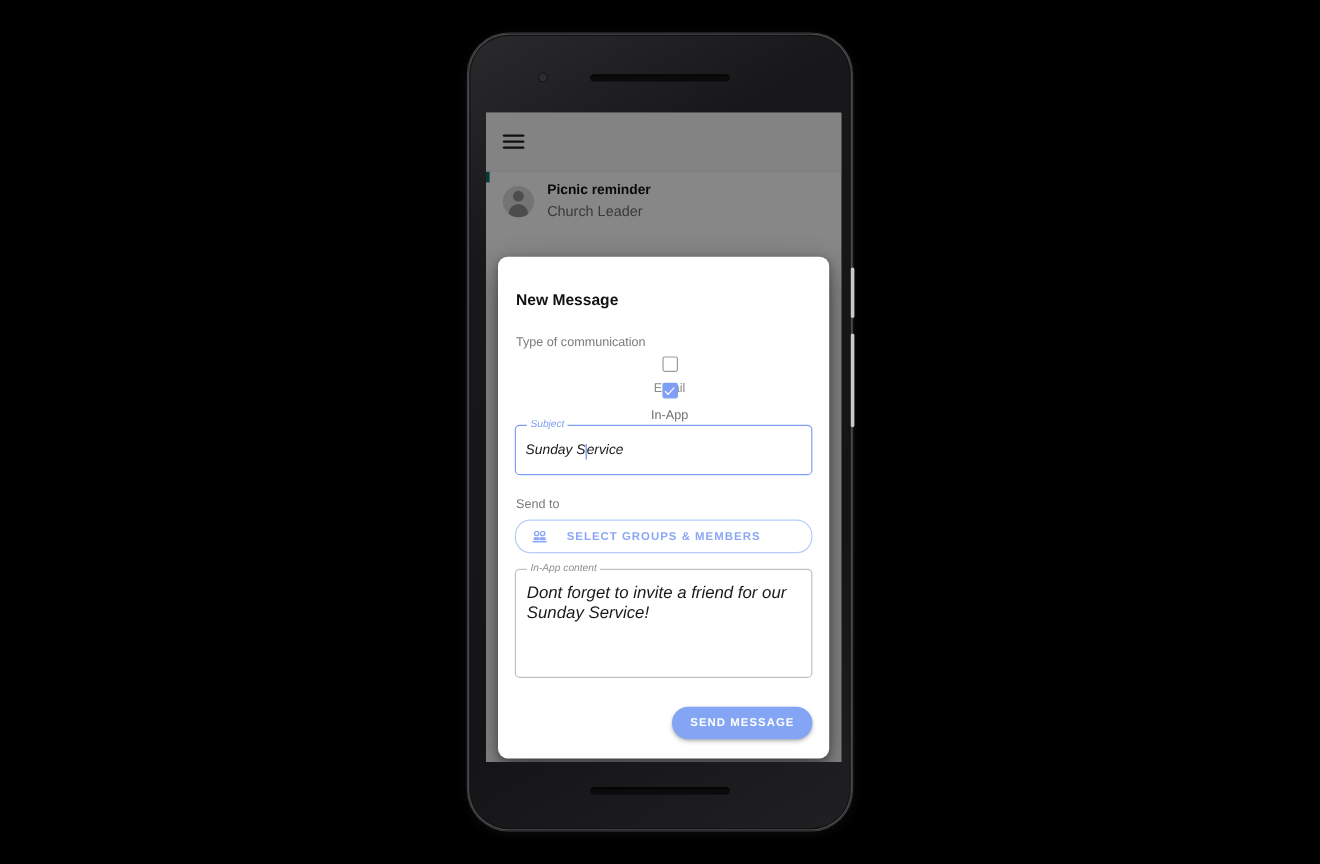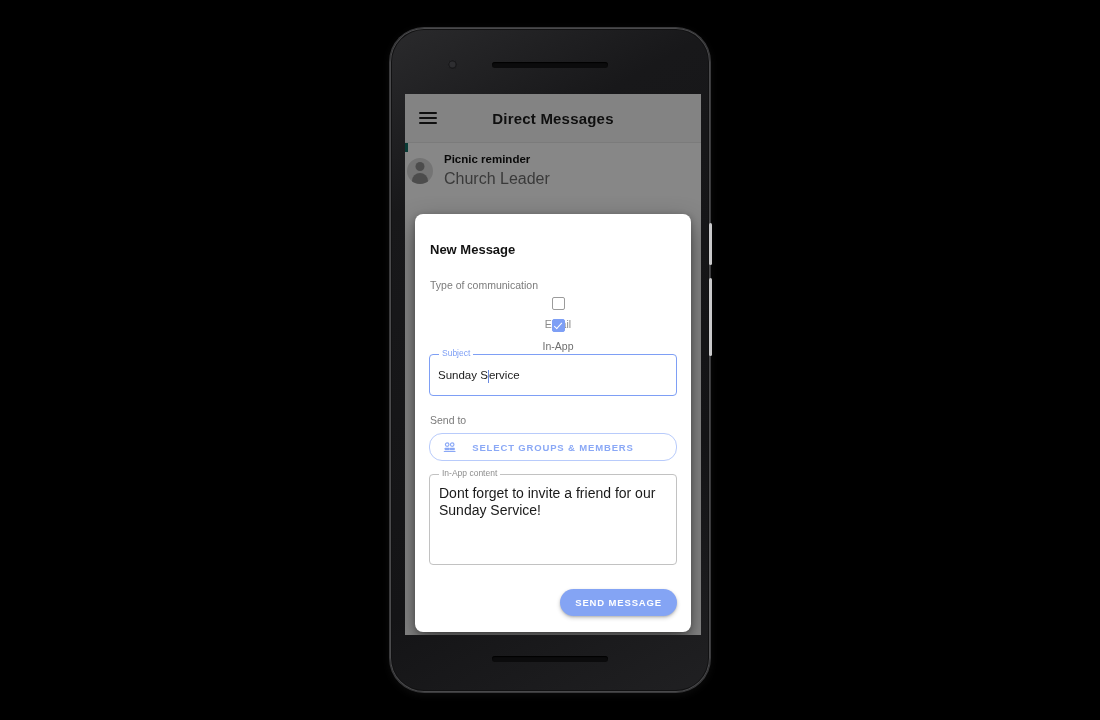--- a/index.html
+++ b/index.html
@@ -148,21 +148,21 @@
     text-align: center;
     font-size: 15px;
     font-weight: bold;
     color: #1d1d1d;
     letter-spacing: .2px;
     pointer-events: none;
   }
   .conv-row {
     display: flex;
     align-items: center;
-    padding: 9px 2px;
+    padding: 9px 14px;
     gap: 11px;
   }
   .avatar {
     width: 26px;
     height: 26px;
     border-radius: 50%;
     background: #d6d6d6;
     position: relative;
     overflow: hidden;
     flex: none;
@@ -185,21 +185,21 @@
     border-radius: 8px 8px 0 0;
     background: #8d8d8d;
   }
   .conv-text { line-height: 1.35; }
   .conv-title {
     font-size: 11.5px;
     font-weight: bold;
     color: #111;
   }
   .conv-sub {
-    font-size: 16px;
+    font-size: 12px;
     color: #6b6b6b;
   }
 
   
   #scrim {
     position: absolute;
     inset: 0;
     background: rgba(0,0,0,0.46);
   }
 
@@ -264,20 +264,21 @@
   .cb-label {
     font-size: 10.5px;
     color: #8a8a8a;
   }
   .cb-row.checked .cb-label { color: #6f6f6f; }
 
   
   .field {
     position: relative;
     margin-top: 13px;
+    font-style: italic;
   }
   .field-outline {
     position: relative;
     border: 1.5px solid #c2c2c2;
     border-radius: 4px;
     box-sizing: border-box;
   }
   .field.focused .field-outline {
     border-color: #7e9ff5;
     border-width: 1.6px;
@@ -385,21 +386,20 @@
 
         <div id="app">
           <div id="app-accent"></div>
 
           <div id="app-header">
             <div id="hamburger">
               <i></i>
                 <i></i>
                 <i></i>
             </div>
-            <div id="app-title">Direct Messages</div>
           </div>
 
           <div class="conv-row">
             <div class="avatar"></div>
             <div class="conv-text">
               <div class="conv-title">Picnic reminder</div>
               <div class="conv-sub">Church Leader</div>
             </div>
           </div>
         </div>

